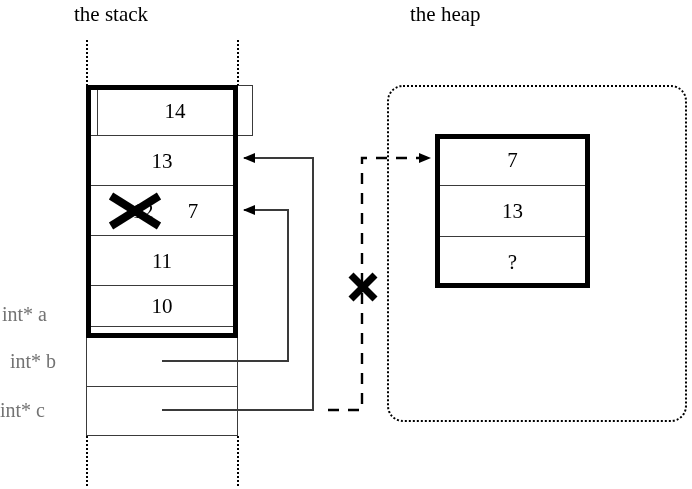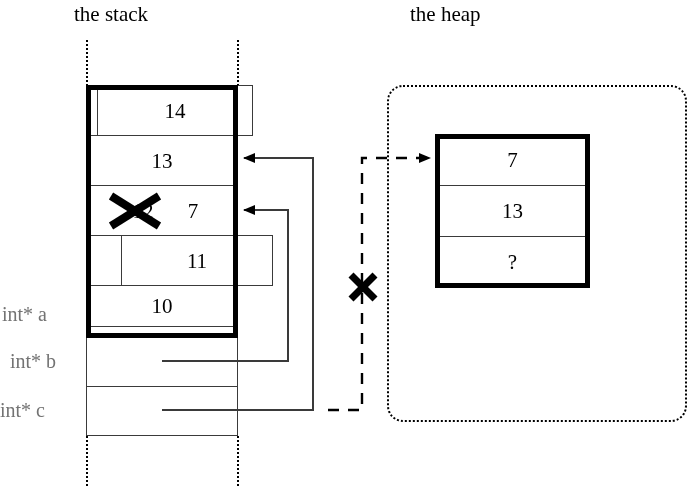--- a/index.html
+++ b/index.html
@@ -140,21 +140,21 @@
 
   <div class="cell" style="left:86px; top:135px; width:152px; height:51px;">
     <span class="cell-val">13</span>
   </div>
 
   <div class="cell" style="left:86px; top:185px; width:152px; height:51px;">
     <span class="cell-val" style="left:-38px;">12</span>
     <span class="cell-val" style="left:62px;">7</span>
   </div>
 
-  <div class="cell" style="left:86px; top:235px; width:152px; height:51px;margin-left:35px;">
+  <div class="cell" style="left:86px; top:235px; width:152px; height:51px;">
     <span class="cell-val">11</span>
   </div>
 
   <div class="cell" style="left:86px; top:285px; width:152px; height:42px;">
     <span class="cell-val">10</span>
   </div>
 
   <div class="cell" style="left:86px; top:337px; width:152px; height:50px;">
     <span class="cell-val"></span>
   </div>

